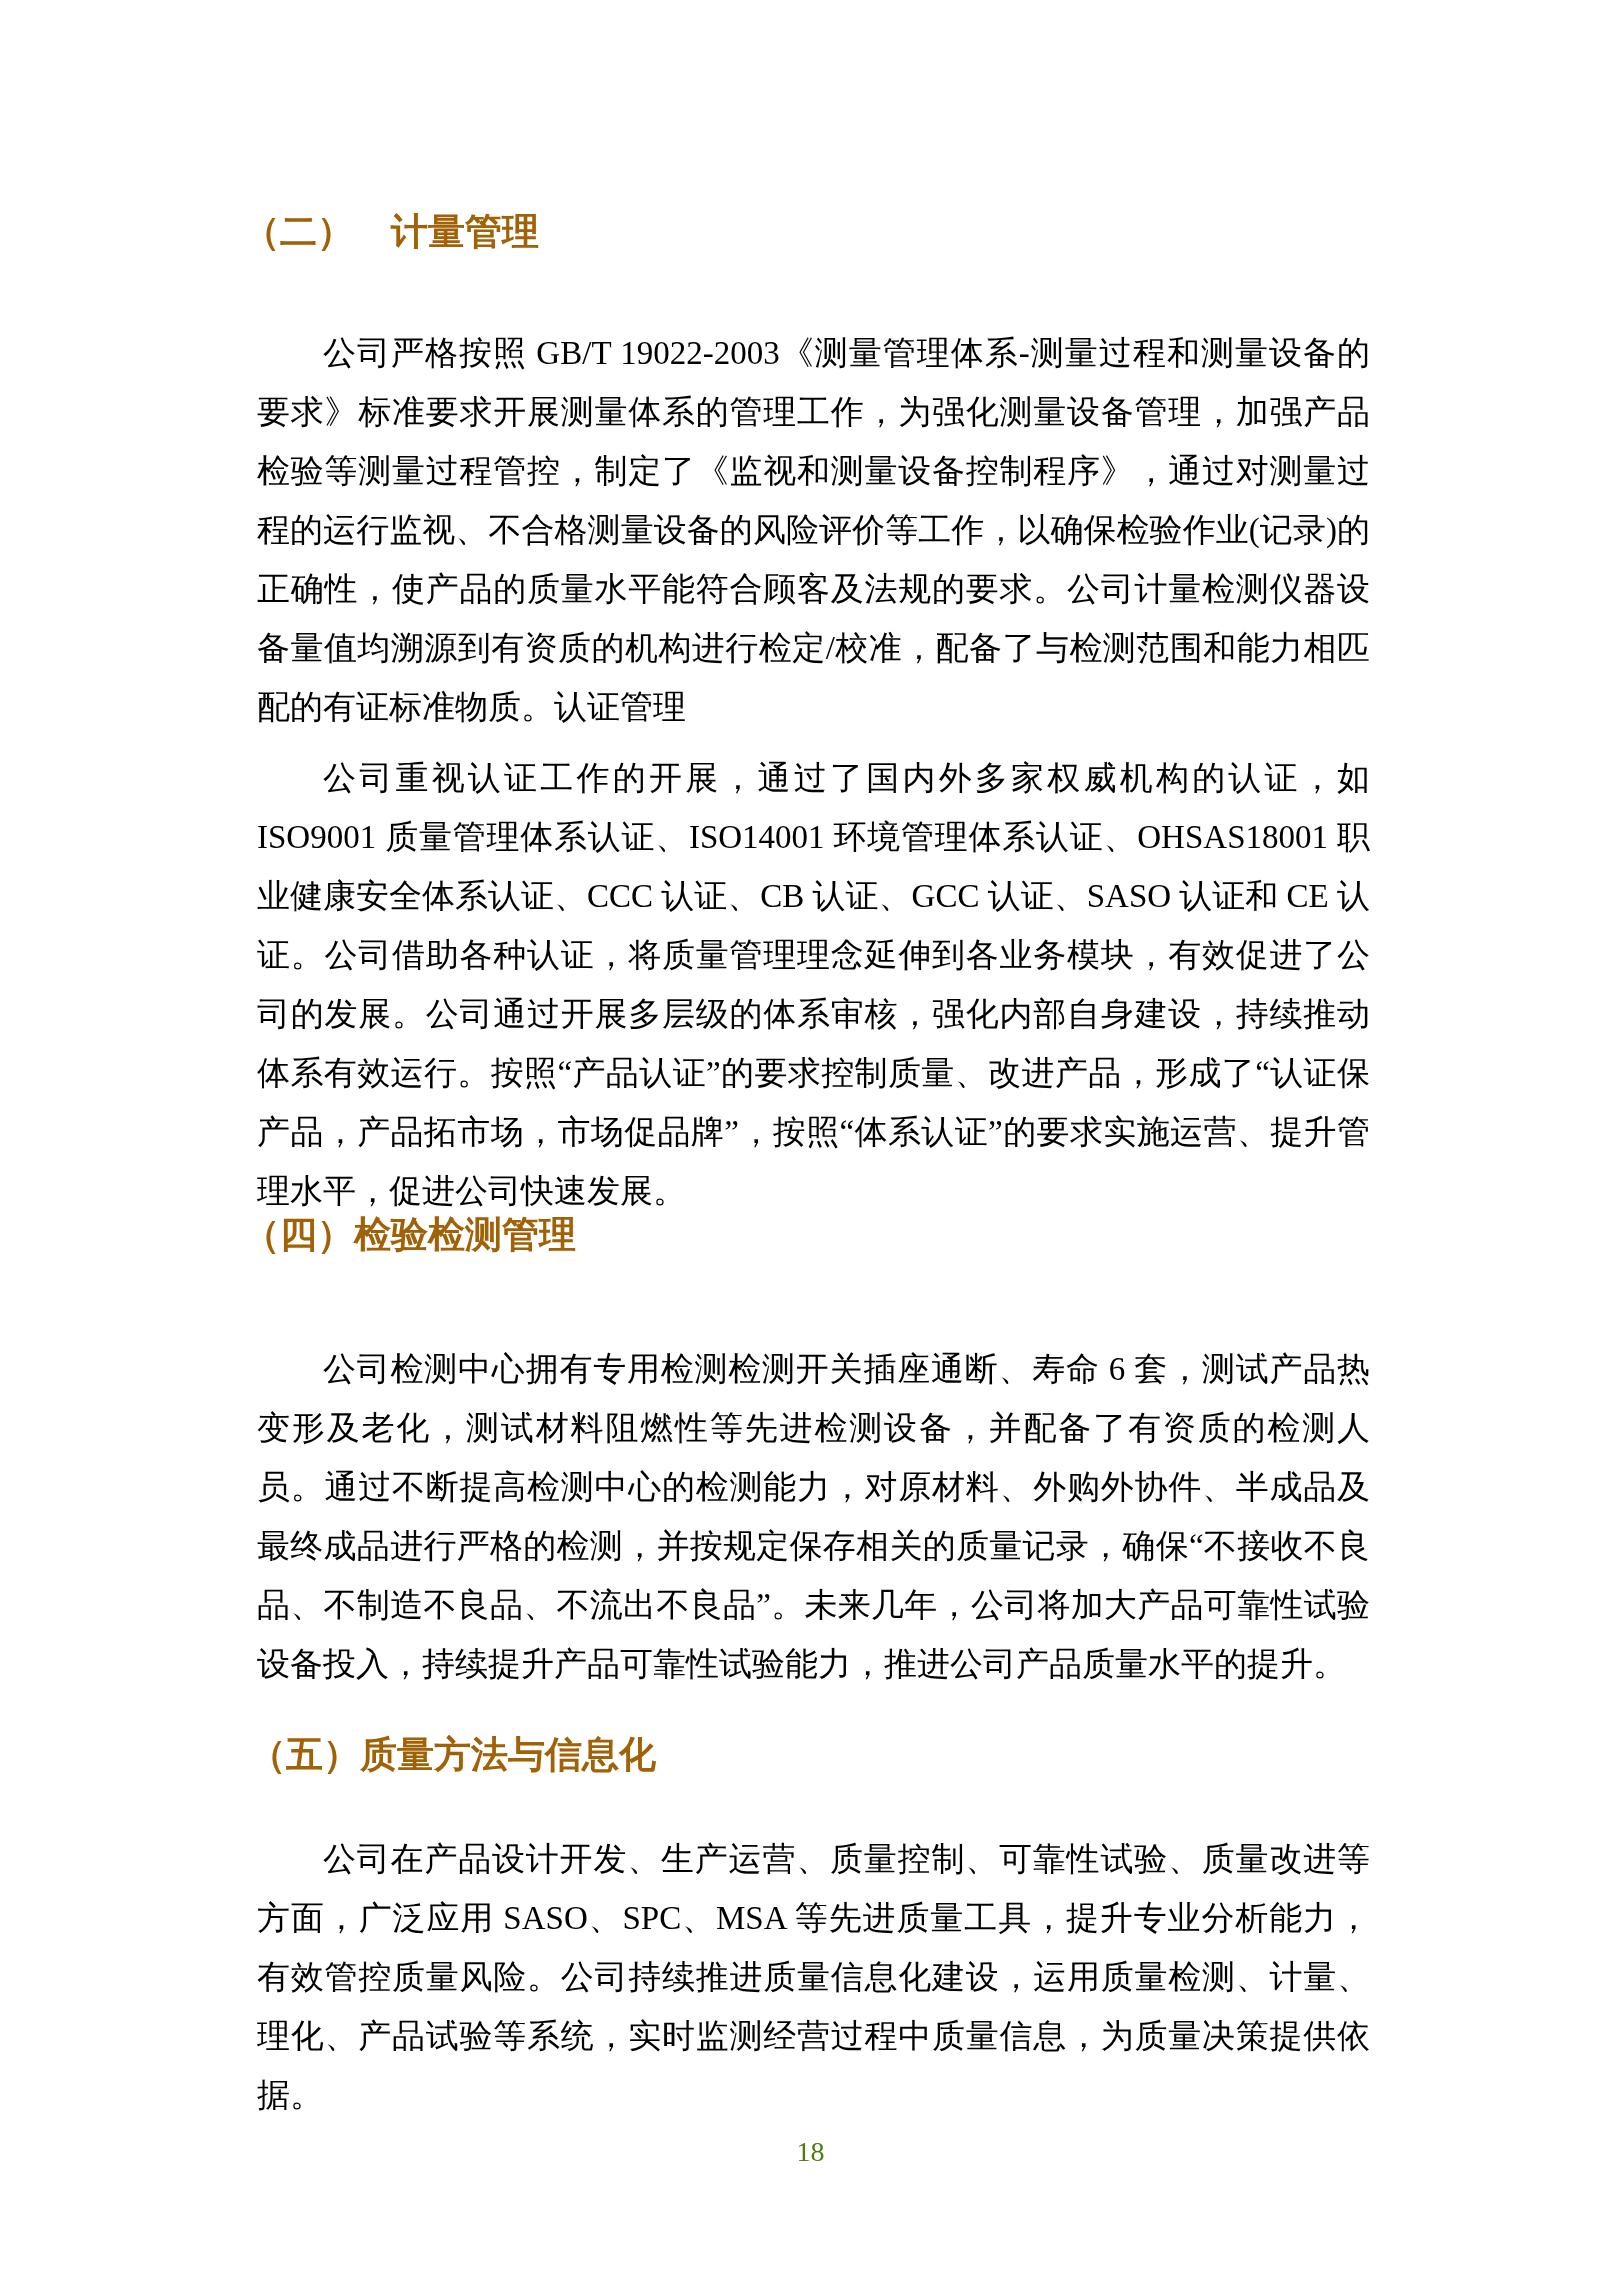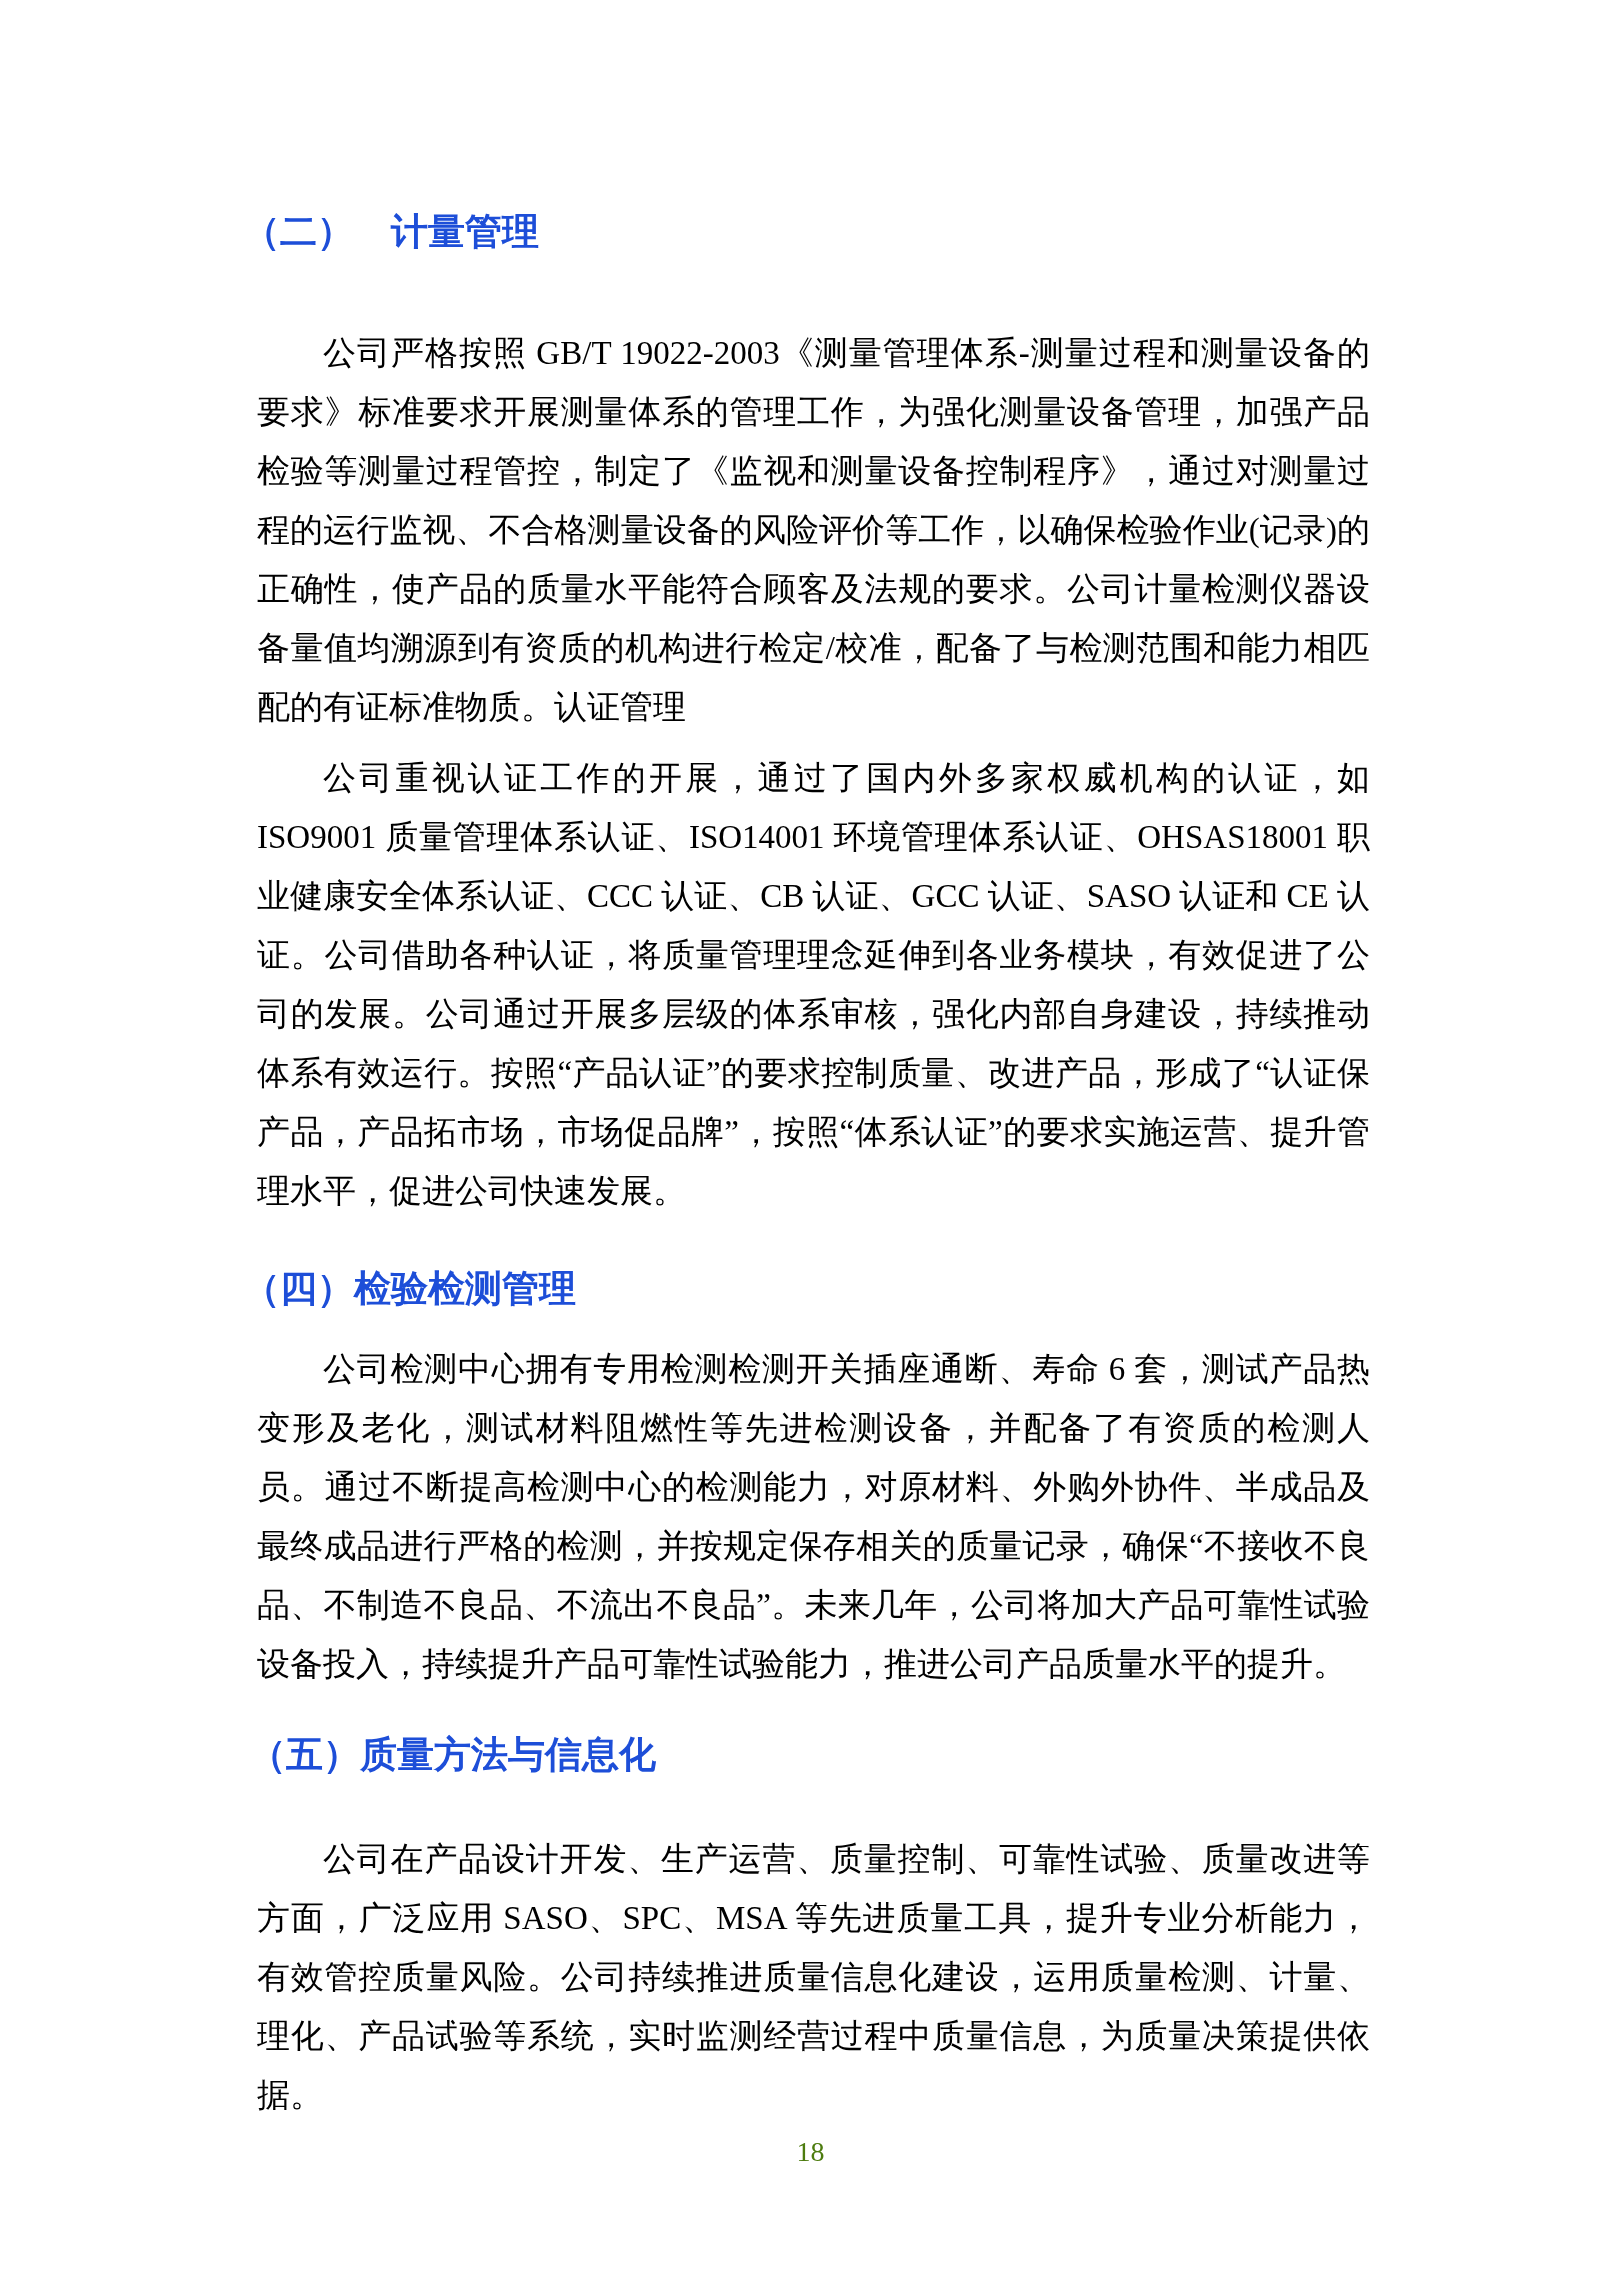--- a/index.html
+++ b/index.html
@@ -17,21 +17,21 @@
     color: #000000;
   }
   .sec-heading {
     position: absolute;
     left: 243px;
     margin: 0;
     font-family: "Liberation Sans", "DejaVu Sans", sans-serif;
     font-weight: bold;
     font-size: 37px;
     line-height: 43px;
-    color: #1d4ed8;
+    color: #a16207;
     white-space: pre;
   }
   .body-block {
     position: absolute;
     left: 245px;
     width: 1137px;
     font-size: 33px;
     line-height: 59px;
     text-align: justify;
     text-justify: inter-ideograph;
@@ -47,21 +47,21 @@
     top: 2135px;
     left: 0;
     width: 100%;
     text-align: center;
     font-size: 28px;
     line-height: 33px;
     color: #4d7c0f;
   }
   #heading-2 { top: 210px; }
   #body-2   { top: 312px; }
-  #heading-4 { top: 1267px; }
+  #heading-4 { top: 1213px; }
   #body-4   { top: 1328px; }
   #heading-5 { top: 1733px; margin-left: 6px; }
   #body-5   { top: 1818px; }
 </style>
 </head>
 <body>
 
 <div class="page">
 
   <h2 id="heading-2" class="sec-heading">（二）　计量管理</h2>

